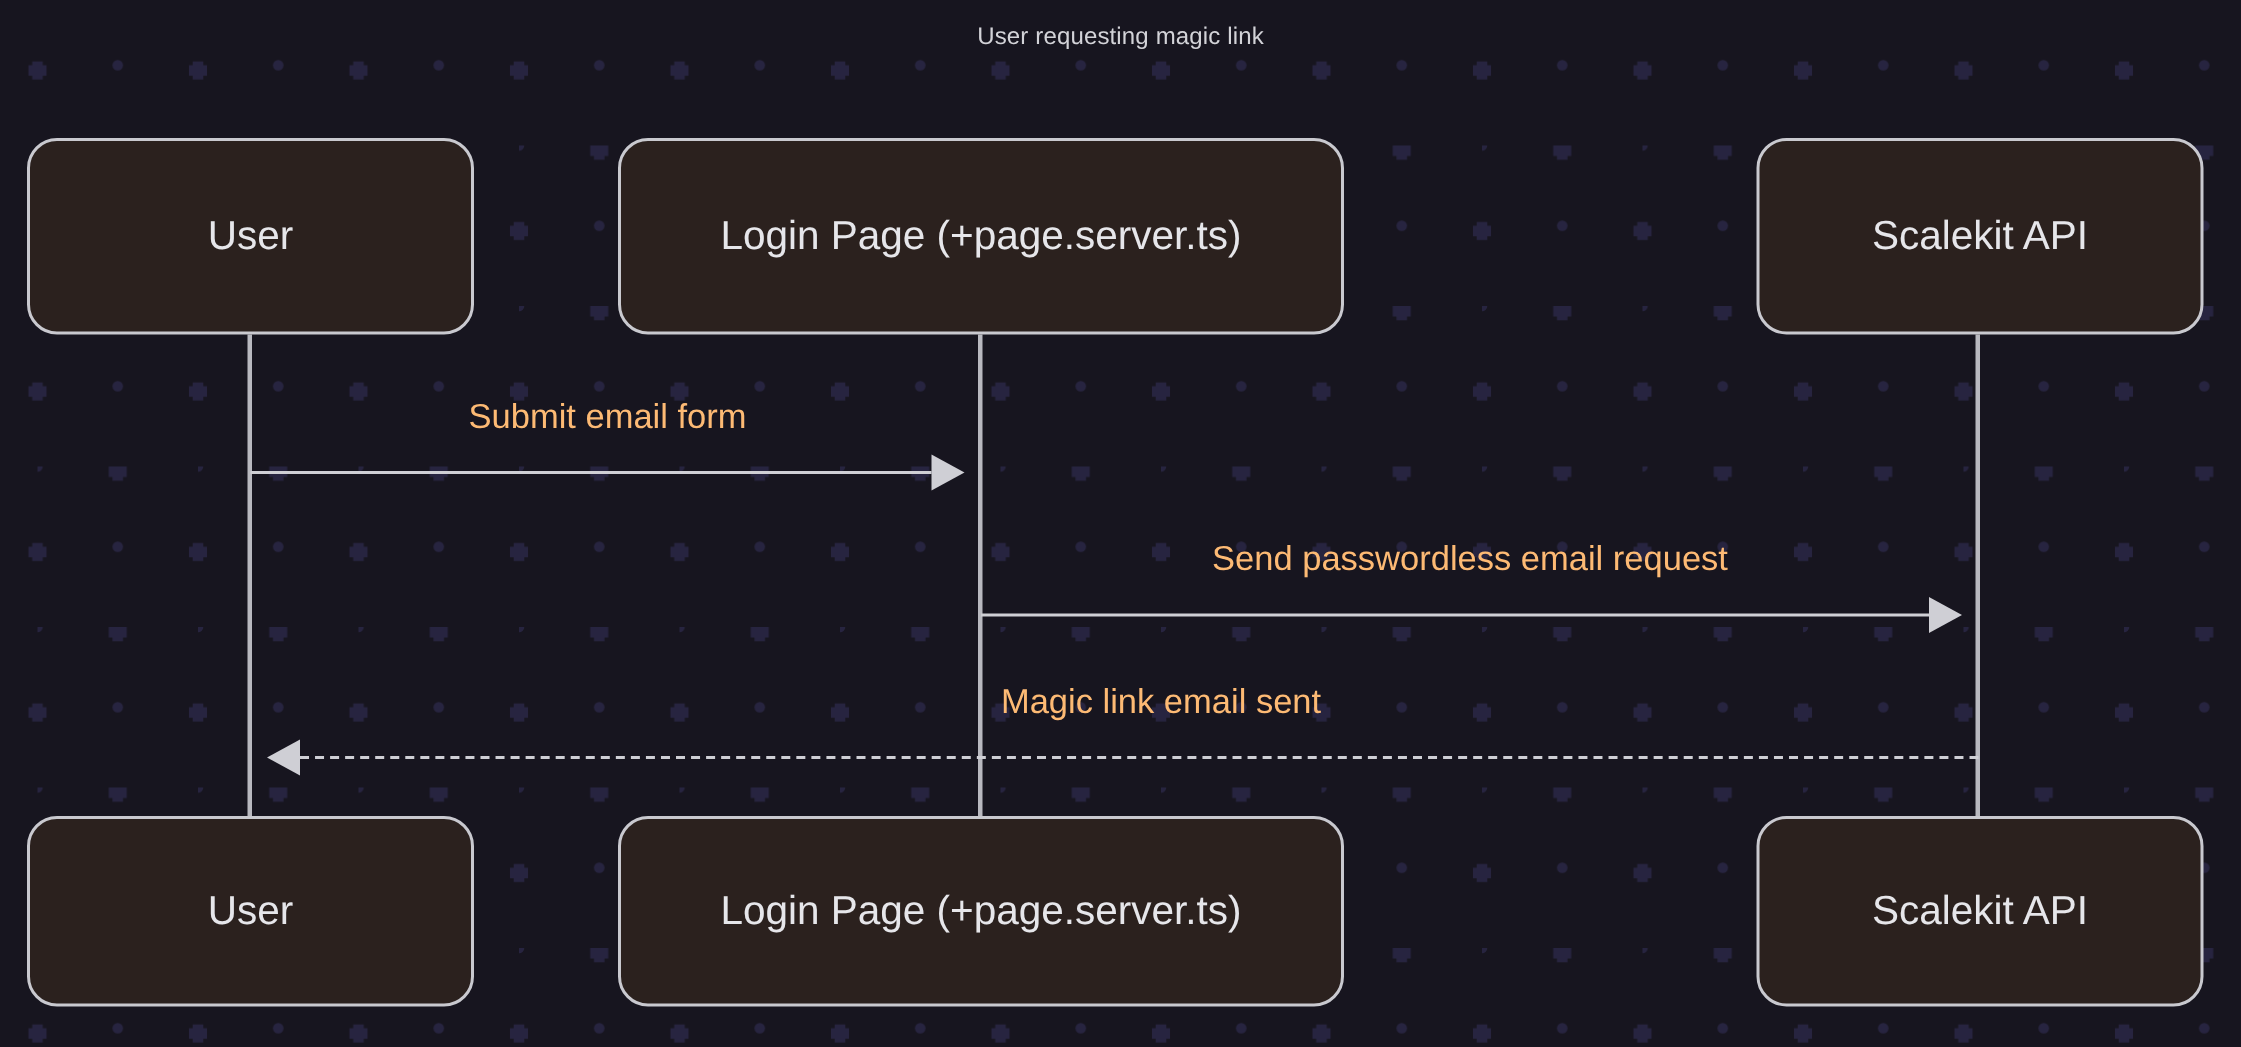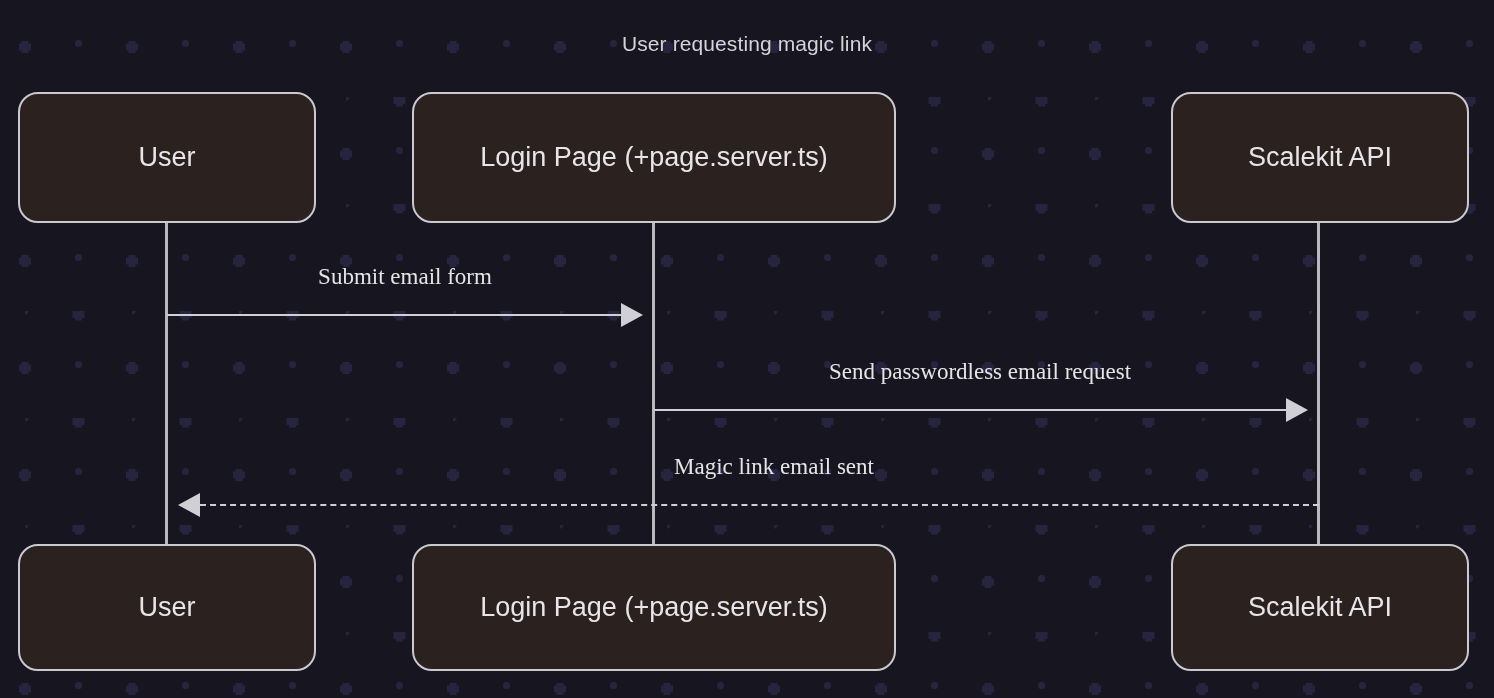--- a/index.html
+++ b/index.html
@@ -27,24 +27,24 @@
   #diagram {
     position: absolute;
     inset: 0;
     z-index: 1;
   }
 
   .diagram-title {
     position: absolute;
     left: 0;
     right: 0;
-    top: 32px;
+    top: 16px;
     text-align: center;
     color: #d3d3d8;
-    font-size: 21px;
+    font-size: 16px;
     letter-spacing: 0.1px;
     white-space: nowrap;
   }
 
   .actor-box {
     position: absolute;
     box-sizing: border-box;
     background: #2b211e;
     border: 2px solid #c9c9cf;
     border-radius: 20px;
@@ -57,25 +57,24 @@
   }
 
   .lifeline {
     position: absolute;
     width: 3px;
     background: #b9b9c0;
   }
 
   .msg-label {
     position: absolute;
-    color: #e5e5e5;
+    color: #fdba74;
     font-size: 23px;
     white-space: nowrap;
     transform: translateX(-50%);
-    font-family: Liberation Serif, serif;
   }
 
   .msg-line {
     position: absolute;
     height: 0;
     border-top: 2px solid #cfcfd5;
   }
   .msg-line.dashed {
     border-top: 2px dashed #cfcfd5;
   }

